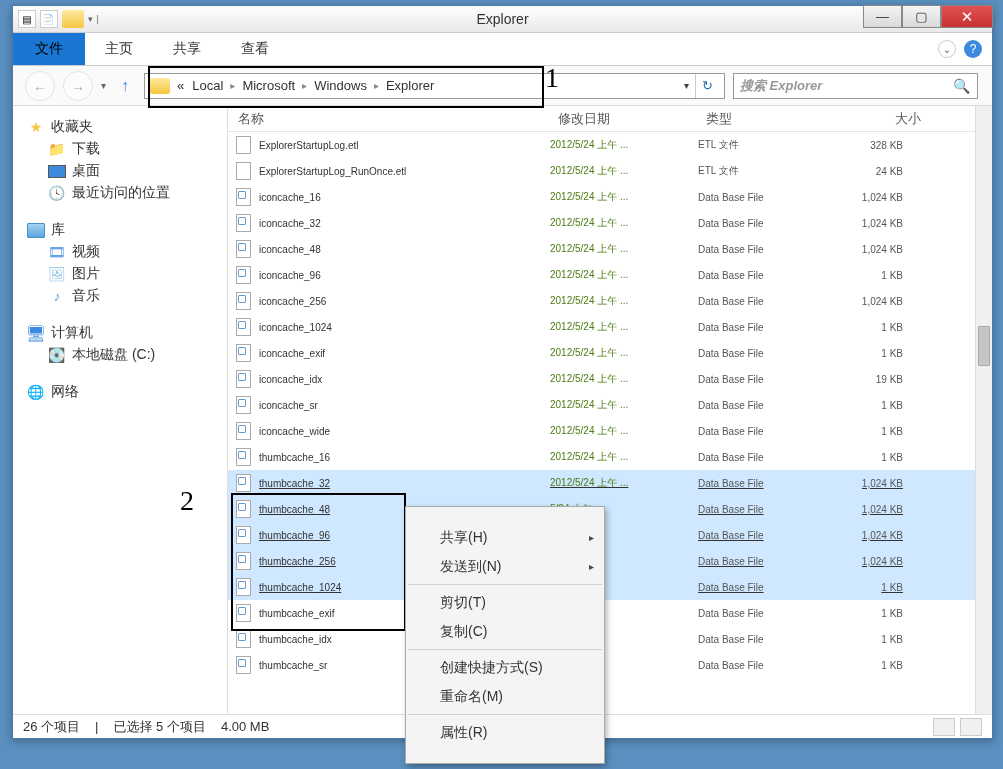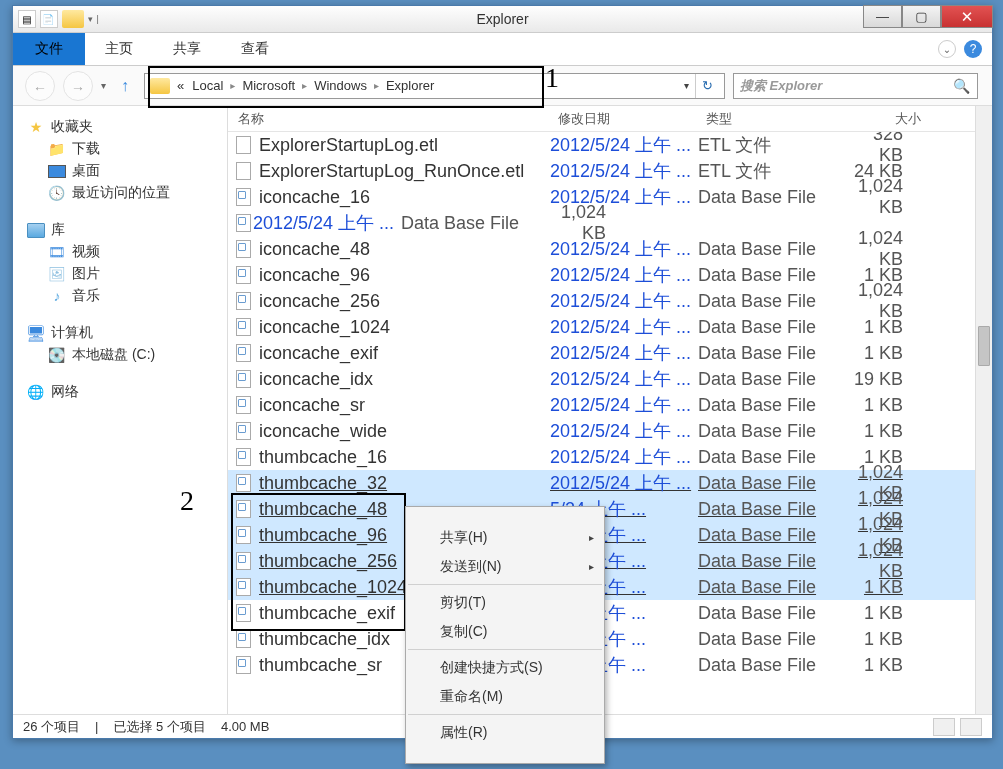--- a/index.html
+++ b/index.html
@@ -73,28 +73,28 @@
     
     .files { flex: 1; display: flex; flex-direction: column; position: relative; }
     .cols-header { display: flex; height: 26px; align-items: center; border-bottom: 1px solid #e5e5e5; padding-right: 18px; }
     .col { font-size: 13px; color: #555; padding-left: 10px; }
     .col-name { width: 320px; }
     .col-date { width: 148px; }
     .col-type { width: 150px; }
     .col-size { width: 85px; text-align: right; padding-right: 10px; }
 
     .file-list { flex: 1; overflow: hidden; position: relative; }
-    .file-row { display: flex; align-items: center; height: 26px; font-size: 18px; color: #333; padding-left: 5px; }
+    .file-row { display: flex; align-items: center; height: 26px; font-size: 10px; color: #333; padding-left: 5px; }
     .file-row.selected { background: #cfe8ff; text-decoration: underline; }
     .fc-icon { width: 20px; height: 20px; display: inline-flex; align-items: center; justify-content: center; position: relative; }
     .icon-etl { width: 15px; height: 18px; background: #fff; border: 1px solid #aaa; }
     .icon-db { width: 15px; height: 18px; background: #fff; border: 1px solid #aaa; position: relative; }
     .icon-db:after { content: ''; position: absolute; left: 1px; top: 2px; width: 6px; height: 6px; border: 1px solid #6a9cd0; border-radius: 1px; }
     .fc-name { width: 297px; padding-left: 6px; white-space: nowrap; overflow: hidden; text-overflow: ellipsis; }
-    .fc-date { width: 148px; color: #1d4ed8; }
+    .fc-date { width: 148px; color: #4d7c0f; }
     .fc-type { width: 150px; color: #555; }
     .fc-size { width: 85px; text-align: right; padding-right: 30px; color: #555; }
 
     
     .vscroll { position: absolute; right: 0; top: 100px; bottom: 24px; width: 17px; background: #f0f0f0; border-left: 1px solid #ddd; }
     .vscroll .thumb { position: absolute; left: 2px; right: 2px; top: 220px; height: 40px; background: #c5c5c5; border: 1px solid #aaa; border-radius: 1px; }
 
     
     .status { height: 24px; border-top: 1px solid #ddd; display: flex; align-items: center; padding: 0 10px; font-size: 13px; color: #333; gap: 15px; }
     .status-right { margin-left: auto; display: flex; gap: 5px; }
@@ -266,20 +266,21 @@
             </span>
             <span class="fc-name">iconcache_16</span>
             <span class="fc-date">2012/5/24 上午 ...</span>
             <span class="fc-type">Data Base File</span>
             <span class="fc-size">1,024 KB</span>
           </div>
           <div class="file-row">
             <span class="fc-icon">
               <span class="icon-db"></span>
             </span>
+            <span class="fc-name">iconcache_32</span>
             <span class="fc-date">2012/5/24 上午 ...</span>
             <span class="fc-type">Data Base File</span>
             <span class="fc-size">1,024 KB</span>
           </div>
           <div class="file-row">
             <span class="fc-icon">
               <span class="icon-db"></span>
             </span>
             <span class="fc-name">iconcache_48</span>
             <span class="fc-date">2012/5/24 上午 ...</span>

